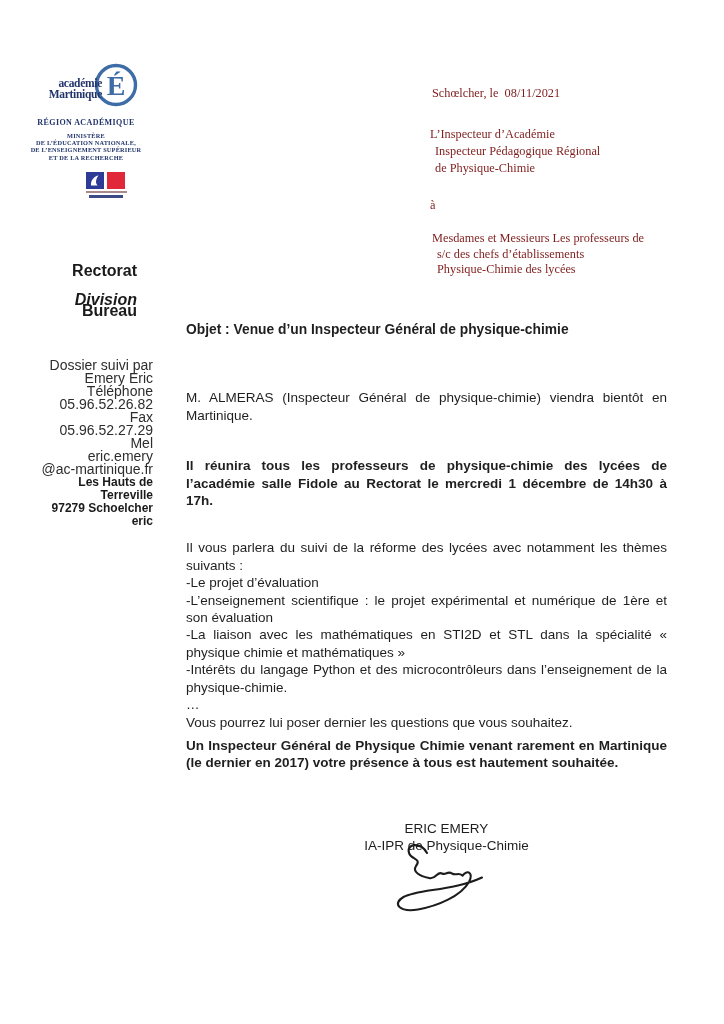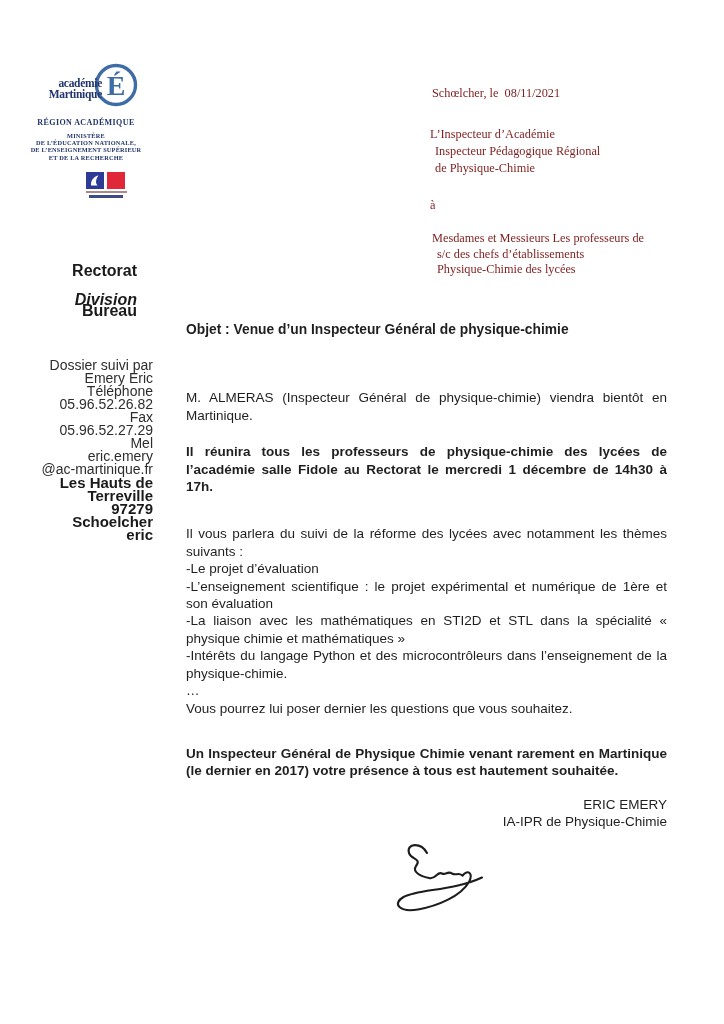--- a/index.html
+++ b/index.html
@@ -50,34 +50,34 @@
   .to-word { position: absolute; left: 430px; top: 198px; }
   .recipient-block { position: absolute; left: 432px; top: 231px; line-height: 15.6px; }
 
   
   .side { position: absolute; left: 40px; width: 113px; text-align: right; color: #1a1a1a; }
   .side-head { font-weight: bold; font-size: 16px; padding-right: 16px; }
   .side-rectorat { top: 262px; }
   .side-division { top: 291px; font-style: italic; }
   .side-bureau   { top: 302px; }
   .side-dossier  { top: 349px; font-size: 14px; line-height: 13px; color: #2d2d2d; margin-top: 10px; }
-  .side-address  { top: 476px; font-size: 15px; line-height: 13px; font-weight: bold; }
+  .side-address  { top: 476px; font-size: 12px; line-height: 13px; font-weight: bold; }
 
   
   .body-col {
     position: absolute; left: 186px; top: 321px; width: 481px;
     font-size: 13.5px; line-height: 17.4px;
   }
   .objet { font-weight: bold; font-size: 13.8px; margin-bottom: 51px; }
   .para { text-align: justify; }
-  .p1 { margin-bottom: 19px; }
+  .p1 { margin-bottom: 33px; }
   .p2 { font-weight: bold; margin-bottom: 30px; }
-  .p5 { font-weight: bold; margin-top: 28px; }
+  .p5 { font-weight: bold; margin-top: 6px; }
   .list-item, .ellipsis-line, .p4 { text-align: justify; }
-  .sign-block { text-align: right; padding-left: 40px; margin-top: 16px; line-height: 17.4px; }
+  .sign-block { text-align: center; padding-left: 40px; margin-top: 48px; line-height: 17.4px; }
   .signature-svg { position: absolute; left: 385px; top: 840px; }
 </style>
 </head>
 <body>
 
 <div class="page">
 
   <div class="logo-circle">
     <svg width="46" height="48" viewBox="0 0 46 48">
       <circle cx="23" cy="24" r="19.5" fill="none" stroke="#3e6ca7" stroke-width="3.4"></circle>

